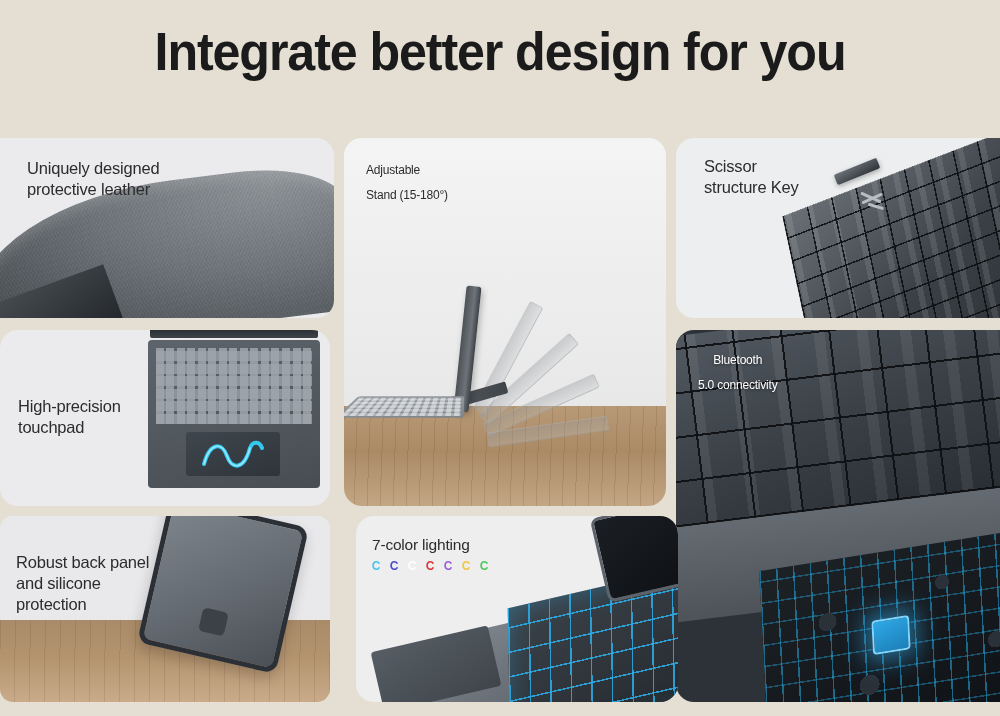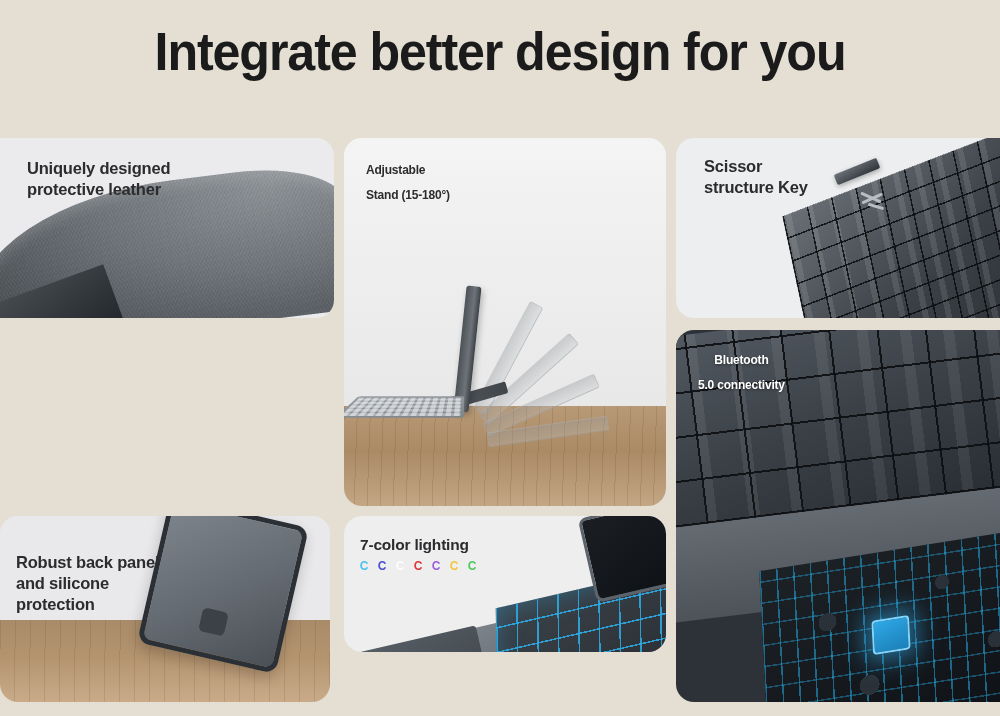--- a/index.html
+++ b/index.html
@@ -27,21 +27,21 @@
   .panel{
     position:absolute;
     background:#ebebed;
     border-radius:18px;
     overflow:hidden;
   }
   .cap{
     position:absolute;z-index:30;
     color:#2c2c2e;
     font-size:16.5px;line-height:21px;
-    font-weight:bold;
+    font-weight:normal;
     letter-spacing:-0.2px;
     white-space:pre-line;
   }
   .cap.lg{font-size:12px;line-height:25px;}
   .cap.white{color:#ffffff;text-shadow:0 1px 3px rgba(0,0,0,.45);text-align:center;}
 
   
   #p1{left:-18px;top:138px;width:352px;height:180px;}
   #p1 .cap{left:45px;top:20px;}
   .leather{
@@ -195,39 +195,39 @@
       radial-gradient(circle at 35% 72%, #2b3138 0 10px, transparent 10px);}
   .chip{
     position:absolute;left:196px;top:288px;width:34px;height:30px;z-index:9;
     background:linear-gradient(160deg,#2fa8e6,#1b7fb8);
     border:2px solid #7fd6ff;border-radius:4px;
     transform:rotate(-9deg) skewX(-6deg);
     box-shadow:0 0 22px 8px rgba(47,168,230,.55);
   }
 
   
-  #p6{left:0px;top:516px;width:330px;height:186px;}
+  #p6{left:0px;top:516px;width:330px;height:186px;border-radius:13px;}
   #p6 .cap{left:16px;top:36px;}
   .p6-wall{position:absolute;left:0;top:0;width:100%;height:104px;background:#e9e9eb;}
   .p6-desk-fix{position:absolute;left:0;top:104px;width:100%;height:82px;
     background:linear-gradient(180deg,#a98b69 0%,#b4946f 45%,#c9ab8a 100%);}
   .p6-desk-fix:after{content:"";position:absolute;inset:0;
     background-image:repeating-linear-gradient(91deg, rgba(85,58,30,.14) 0 1px, transparent 1px 15px);}
   .case{
     position:absolute;left:152px;top:-6px;width:132px;height:140px;z-index:6;
     background:linear-gradient(145deg,#7f858c 0%,#646a71 55%,#4b5057 100%);
     border:5px solid #2b3036;border-radius:12px;
     transform:rotate(13deg);
     box-shadow:0 6px 14px rgba(0,0,0,.2);
   }
   .case-cam{position:absolute;left:52px;top:96px;width:26px;height:24px;
     background:#3c4147;border-radius:5px;}
 
   
-  #p7{left:344px;top:516px;width:322px;height:136px;background:#eeeeef;}
+  #p7{left:356px;top:516px;width:322px;height:186px;background:#eeeeef;}
   #p7 .cap{left:16px;top:18px;font-size:15.5px;}
   .swatches{position:absolute;left:14px;top:44px;width:150px;z-index:30;
     display:flex;flex-wrap:wrap;gap:5px 6px;}
   .sw{width:12px;height:12px;border-radius:50%;
     display:flex;align-items:center;justify-content:center;
     font-size:12px;font-weight:bold;line-height:12px;
     font-family:"Liberation Sans", sans-serif;}
   .bk-body{
     position:absolute;left:42px;top:96px;width:330px;height:130px;
     background:linear-gradient(160deg,#878d94 0%,#6a7077 40%,#4e545b 100%);
@@ -288,20 +288,36 @@
     <div class="keycap"></div>
     <div class="scissor">
         <i></i>
         <i></i>
         <i></i>
       </div>
     <div class="cap">Scissor
 structure Key</div>
   </div>
 
+  <div class="panel" id="p4">
+    <div class="kb-lid"></div>
+    <div class="kb-top">
+      <div class="kb-keys"></div>
+      <div class="trackpad">
+        <div class="swirl">
+          <svg viewBox="0 0 66 32">
+            <path d="M4 26 C10 4, 22 4, 27 18 C32 32, 44 32, 50 10 C53 2, 60 4, 62 10" fill="none" stroke="#32c8f0" stroke-width="4" stroke-linecap="round"></path>
+            <path d="M4 26 C10 4, 22 4, 27 18 C32 32, 44 32, 50 10" fill="none" stroke="#9ae8ff" stroke-width="1.6" stroke-linecap="round"></path>
+          </svg>
+        </div>
+      </div>
+    </div>
+    <div class="cap">High-precision
+touchpad</div>
+  </div>
 
   <div class="panel" id="p5">
     <div class="bt-deck"></div>
     <div class="bt-kb"></div>
     <div class="pcb"></div>
     <div class="chip"></div>
     <div class="cap lg white">Bluetooth
 5.0 connectivity</div>
   </div>
 

